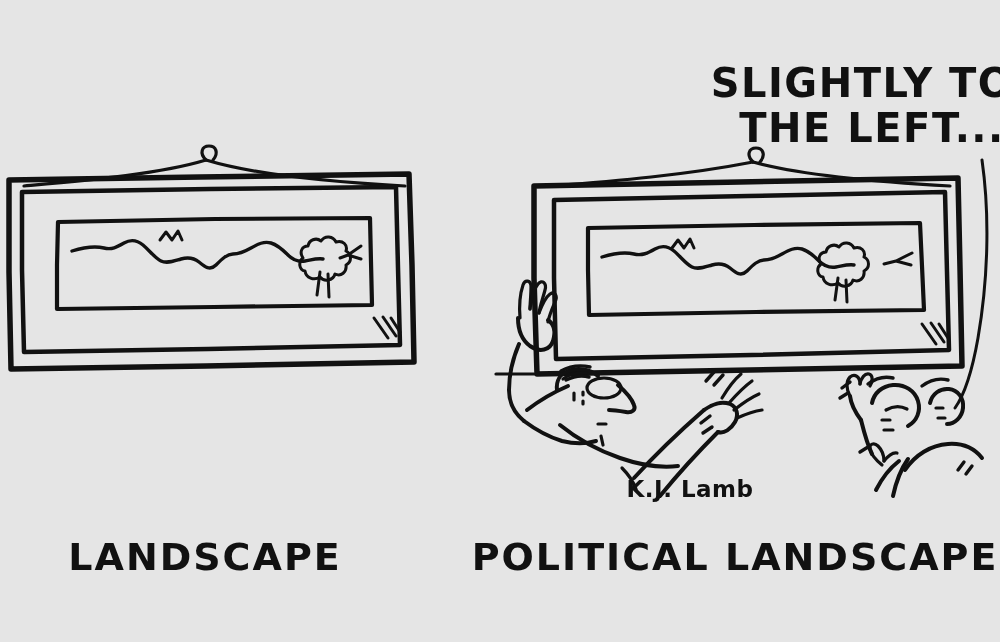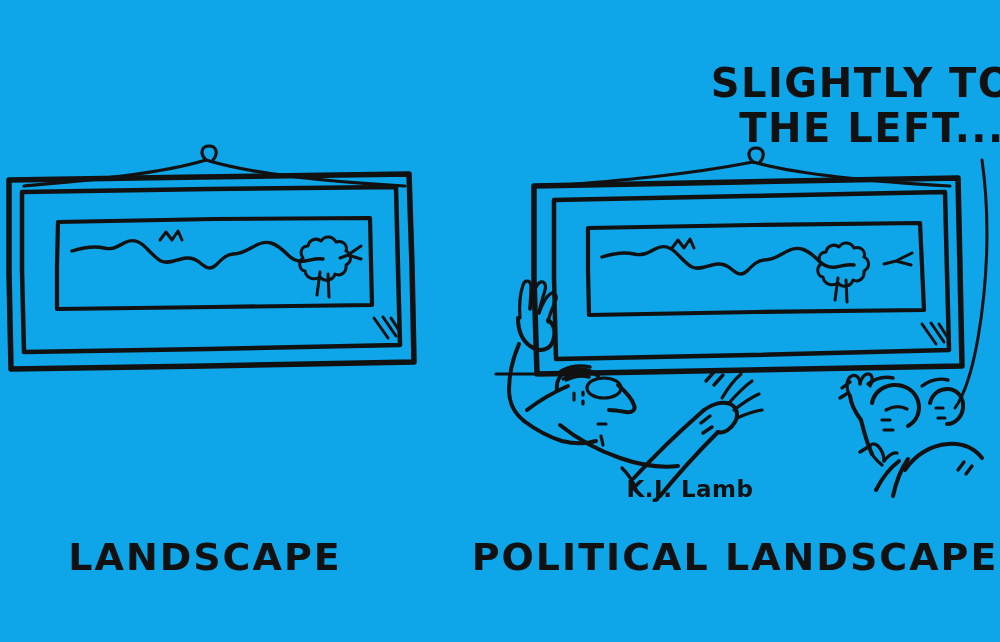--- a/index.html
+++ b/index.html
@@ -7,21 +7,21 @@
     padding: 0;
     background: #ffffff;
   }
   body {
     font-family: "DejaVu Sans", sans-serif;
   }
   #cartoon {
     position: relative;
     width: 1000px;
     height: 642px;
-    background: #0ea5e9;
+    background: #e5e5e5;
     overflow: hidden;
   }
   #cartoon svg {
     display: block;
     width: 1000px;
     height: 642px;
   }
   .ink {
     fill: none;
     stroke: #111111;

